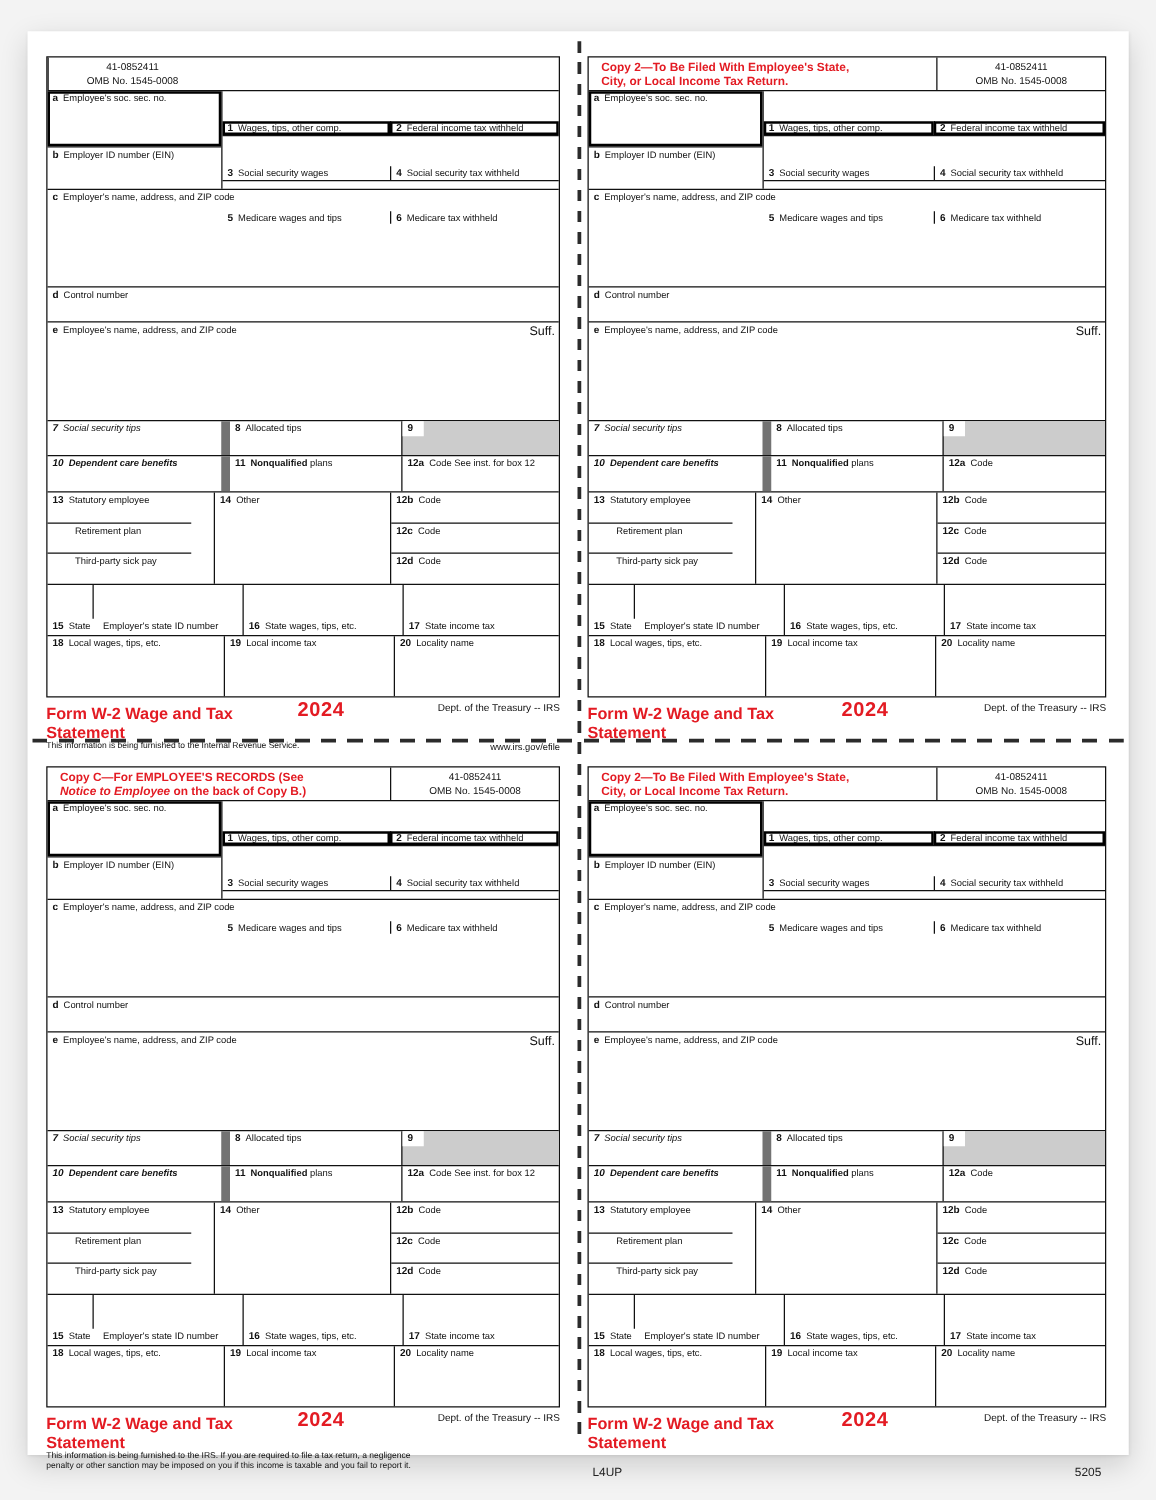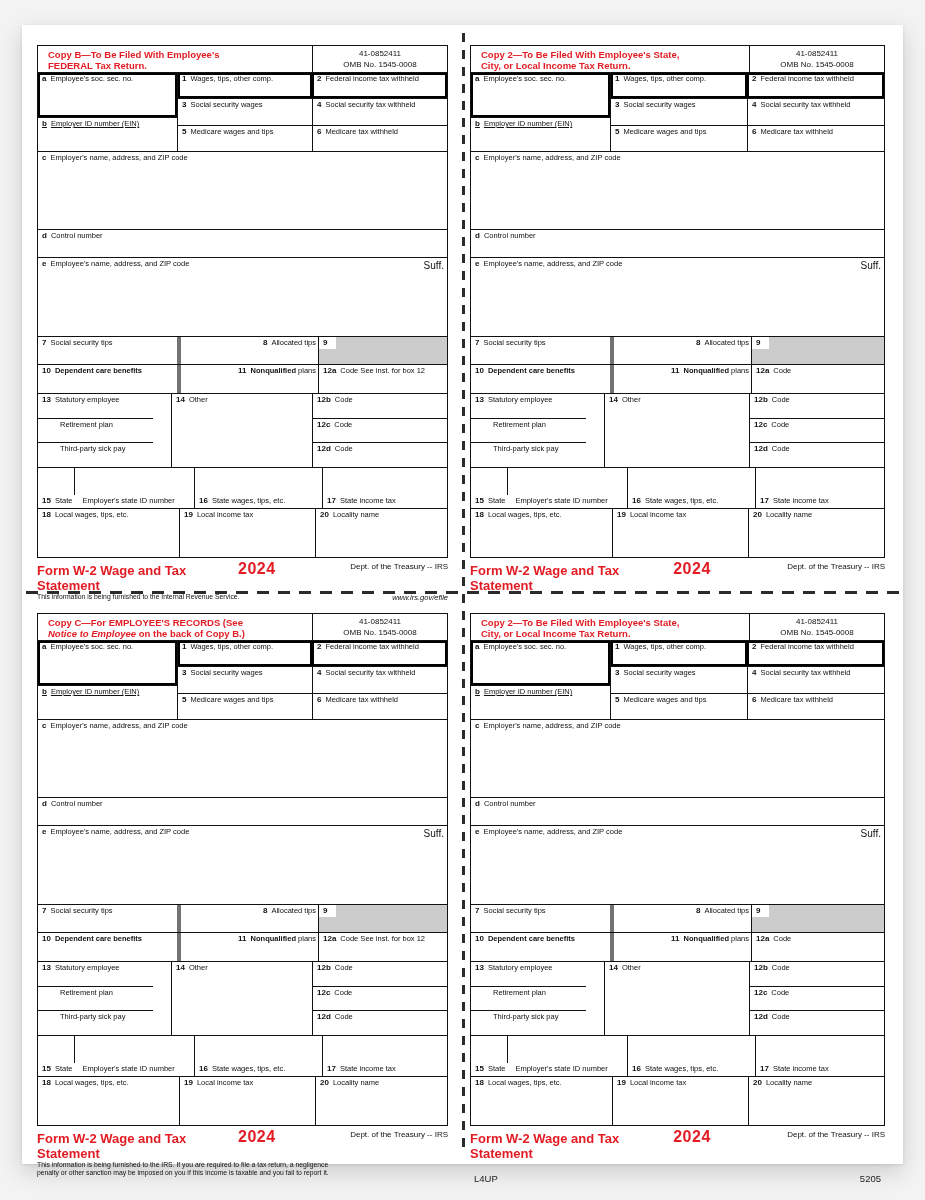--- a/index.html
+++ b/index.html
@@ -22,36 +22,36 @@
   .num{font-weight:bold;font-size:8px;margin-right:4px;}
   
   .hdr{display:flex;height:26px;}
   .hdr-title{flex:1;padding:3px 0 0 10px;color:#e31b23;font-weight:bold;font-size:9.5px;line-height:1.2;}
   .hdr-title .it{font-style:italic;}
   .hdr-omb{width:134px;border-left:1px solid #111;text-align:center;font-size:8px;line-height:1.35;padding-top:3px;}
   
   .topgrid{display:flex;height:78px;border-top:1px solid #111;}
   .tg-left{width:139px;display:flex;flex-direction:column;}
   .cell-a{height:44px;outline:2px solid #000;outline-offset:-2px;}
-  .cell-b{flex:1;border-top:1px solid #111;text-decoration:underline;}
+  .cell-b{flex:1;border-top:1px solid #111;}
   .tg-right{flex:1;display:flex;flex-direction:column;border-left:1px solid #111;}
   .tg-row{flex:1;display:flex;}
   .tg-row + .tg-row{border-top:1px solid #111;}
-  .tg-cell{flex:1;}
+  .tg-cell{flex:1;margin-top:24px;}
   .tg-cell + .tg-cell{border-left:1px solid #111;}
   .bold-cell{outline:2px solid #000;outline-offset:-2px;}
   
   .box-c{height:77px;border-top:1px solid #111;}
   .box-d{height:27px;border-top:1px solid #111;}
   .box-e{height:78px;border-top:1px solid #111;display:flex;justify-content:space-between;}
   .suff{font-size:10px;padding:2px 3px 0 0;}
   
   .row3{display:flex;border-top:1px solid #111;}
   .r789{height:27px;} .r1012{height:28px;}
-  .c1{width:139px;} .c2{width:137px;border-left:4px solid #737373;text-align:right;} .c3{flex:1;border-left:1px solid #111;}
+  .c1{width:139px;font-style:italic;} .c2{width:137px;border-left:7px solid #737373;} .c3{flex:1;border-left:1px solid #111;}
   .shade{background:#cccccc;position:relative;}
   .shade .notch{position:absolute;left:0;top:0;background:#fff;padding:1px 9px 2px 4px;font-weight:bold;font-size:8px;}
   
   .sec13{display:flex;height:73px;border-top:1px solid #111;gap:18px;}
   .s13-left{width:115px;display:flex;flex-direction:column;}
   .s13-left .r{flex:1;}
   .s13-left .r + .r{border-top:1px solid #111;}
   .s13-left .indent{padding-left:22px;}
   .s13-mid{flex:1;border-left:1px solid #111;}
   .s13-right{width:134px;border-left:1px solid #111;display:flex;flex-direction:column;}
@@ -65,40 +65,36 @@
   .gap15{display:inline-block;width:10px;}
   .r181920{height:48px;border-top:1px solid #111;display:flex;}
   .w18{width:141px;} .w19{width:135px;border-left:1px solid #111;} .w20{flex:1;border-left:1px solid #111;}
   
   .f-row{display:flex;align-items:flex-start;margin-top:2px;}
   .f-left{width:45%;color:#e31b23;font-weight:bold;font-size:13px;padding-top:3px;}
   .f-year{width:17%;text-align:center;color:#e31b23;font-weight:bold;font-size:16px;letter-spacing:.5px;}
   .f-right{flex:1;text-align:right;font-size:8px;padding-top:2px;}
   .f-notes{display:flex;justify-content:space-between;margin-top:0;}
   .f-note-left{font-size:6.8px;line-height:1.25;}
-  .f-note-right{font-size:7.5px;font-style:italic;}
+  .f-note-right{font-size:7.5px;}
   .f-corner{display:flex;justify-content:space-between;font-size:9.5px;color:#222;margin-top:4px;padding:0 4px;}
   .b10 .lbl{font-weight:bold;font-size:7.5px;}
   .b10 .lbl .num{font-size:8px;}
 </style>
 </head>
 <body>
 
 <div id="sheet">
   <div class="vcut"></div>
   <div class="hcut"></div>
 
   <div class="form pos-tl">
     <div class="fbox">
 
       <div class="hdr">
-        <div class="hdr-title">
-          <span>Copy B—To Be Filed With Employee's</span><br>
-          <span class="it"></span><span>FEDERAL Tax Return.</span>
-        </div>
         <div class="hdr-omb">
           <span>41-0852411</span><br>
           <span>OMB No. 1545-0008</span>
         </div>
       </div>
 
       <div class="topgrid">
         <div class="tg-left">
           <div class="cell-a">
             <div class="lbl"><span class="num">a</span><span>Employee's soc. sec. no.</span></div>

